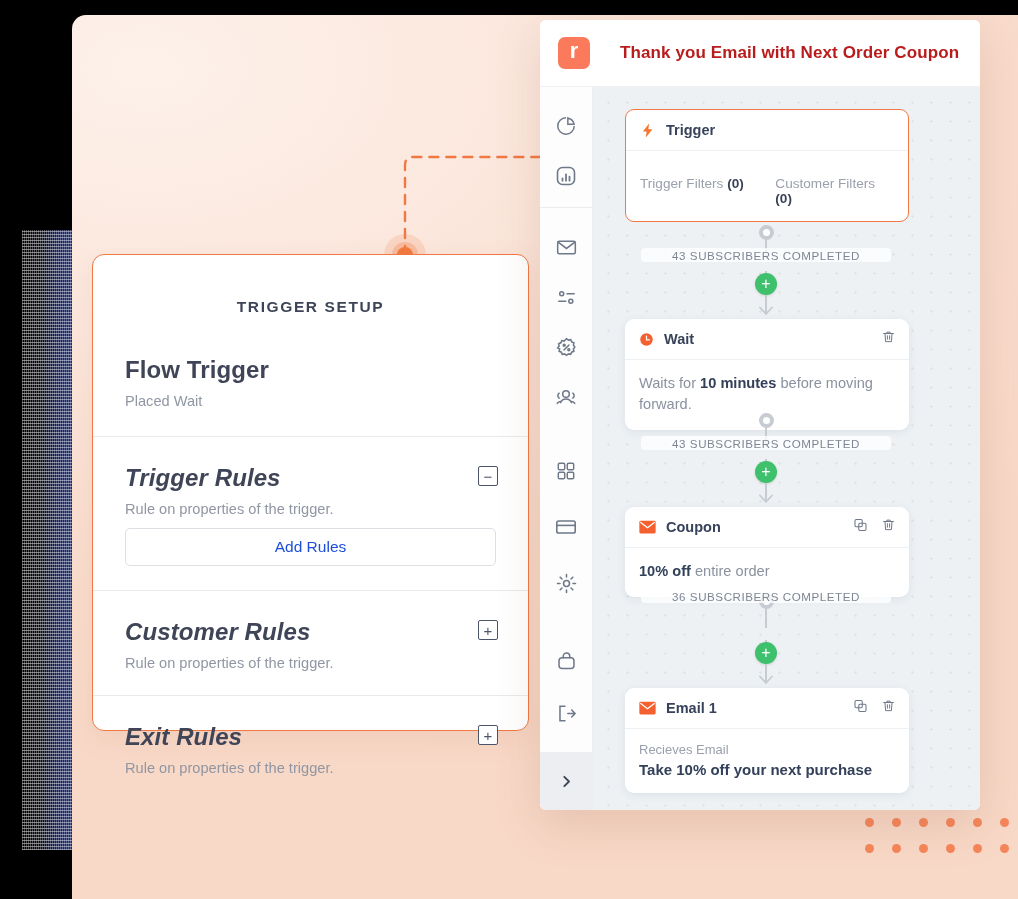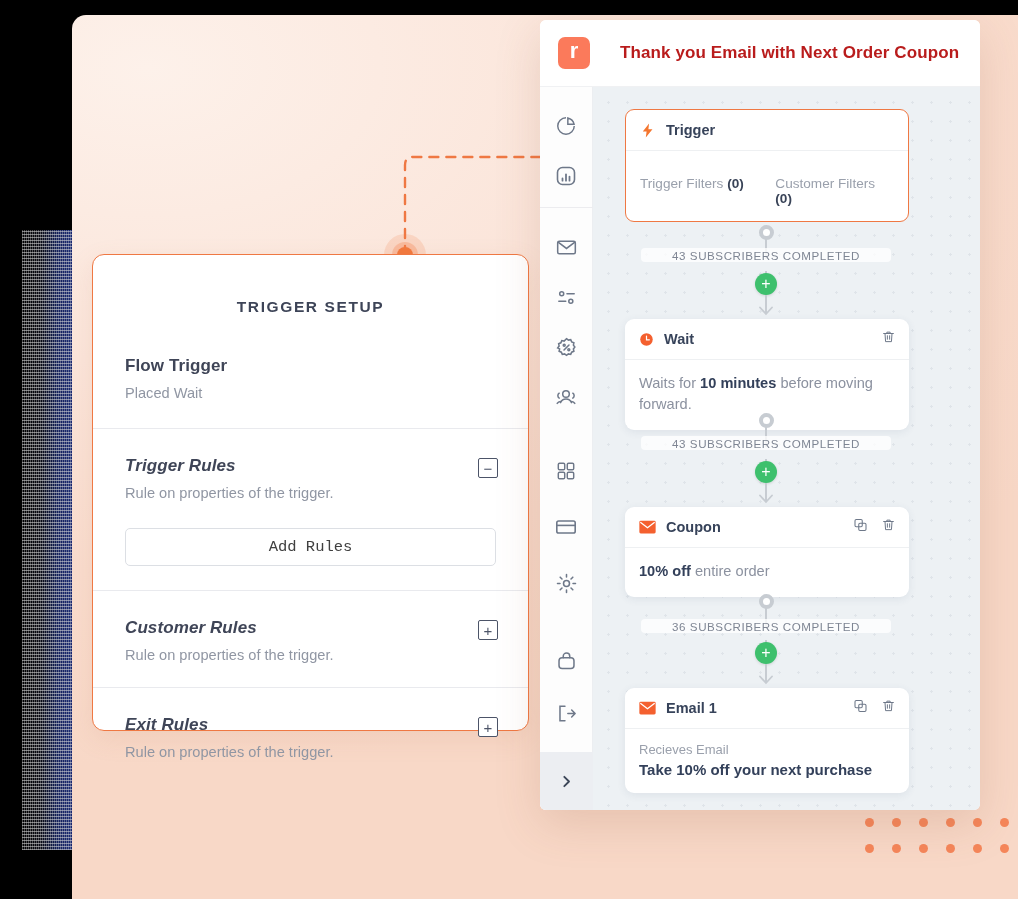--- a/index.html
+++ b/index.html
@@ -68,38 +68,38 @@
     border-radius: 12px;
     box-shadow: 0 8px 26px rgba(190,120,90,.12);
   }
   .ts-title {
     text-align: center; font-size: 15.5px; font-weight: bold;
     letter-spacing: 1.6px; color: #3d4457;
     padding: 43px 0 0 0;
   }
   .ts-section { padding: 0 32px; }
   .ts-sec-flow { padding-top: 40px; padding-bottom: 27px; }
-  .ts-h { font-size: 17px; font-weight: bold; color: #3f4557; letter-spacing: .1px; }
+  .ts-h { font-size: 24px; font-weight: bold; color: #3f4557; letter-spacing: .1px; }
   .ts-sub { font-size: 14.6px; color: #9096a3; margin-top: 9px; }
   .ts-divider { height: 1px; background: #e9eaee; }
   .ts-row { padding: 27px 32px 24px 32px; position: relative; }
   .ts-row .ts-h { display: inline-block; font-style: italic; }
   .toggle-box {
     position: absolute; right: 30px; top: 29px;
     width: 20px; height: 20px; border: 1.6px solid #4c5468;
     border-radius: 2px; display: flex; align-items: center; justify-content: center;
     font-size: 15px; color: #4c5468; line-height: 1; font-weight: 400;
     background: #fff; cursor: pointer;
   }
   .add-rules-btn {
-    margin-top: 27px; width: 100%; height: 38px;
+    margin-top: 11px; width: 100%; height: 38px;
     border: 1px solid #dcdfe4; border-radius: 5px; background: #fff;
-    font-size: 15.5px; color: #404040;
+    font-size: 15.5px; color: #1d4ed8;
     display: flex; align-items: center; justify-content: center;
-    cursor: pointer; font-family: Liberation Mono, monospace;
+    cursor: pointer; font-family: Liberation Sans, sans-serif;
   }
 
   
   #app-window {
     position: absolute; left: 468px; top: 5px;
     width: 440px; height: 790px;
     border-radius: 6px;
     box-shadow: 0 14px 46px rgba(150,90,60,.18);
     overflow: hidden; background: #fff;
   }
@@ -460,21 +460,21 @@
           </div>
           <div class="node-body">
             <div class="node-line">
               <b>10% off</b><span> entire order</span>
             </div>
           </div>
         </div>
 
         <div class="conn-circle" style="top:507px;"></div>
         <div class="conn-line" style="top:521px;height:20px;"></div>
-        <div class="pill" style="top:532px;">36 SUBSCRIBERS COMPLETED</div>
+        <div class="pill" style="top:502px;">36 SUBSCRIBERS COMPLETED</div>
         <div class="conn-line" style="top:553px;height:8px;"></div>
         <div class="plus-btn" style="top:555px;">+</div>
         <div class="conn-line" style="top:577px;height:18px;"></div>
         <svg class="arrow-down" viewBox="0 0 14 10" style="top:588px;">
           <path d="M1 1.5L7 8l6-6.5" fill="none" stroke="#c7ccd2" stroke-width="1.8" stroke-linecap="round"></path>
         </svg>
 
         <div class="node" style="top:601px;">
           <div class="node-head">
             <svg class="icon-sq" viewBox="0 0 24 19">

